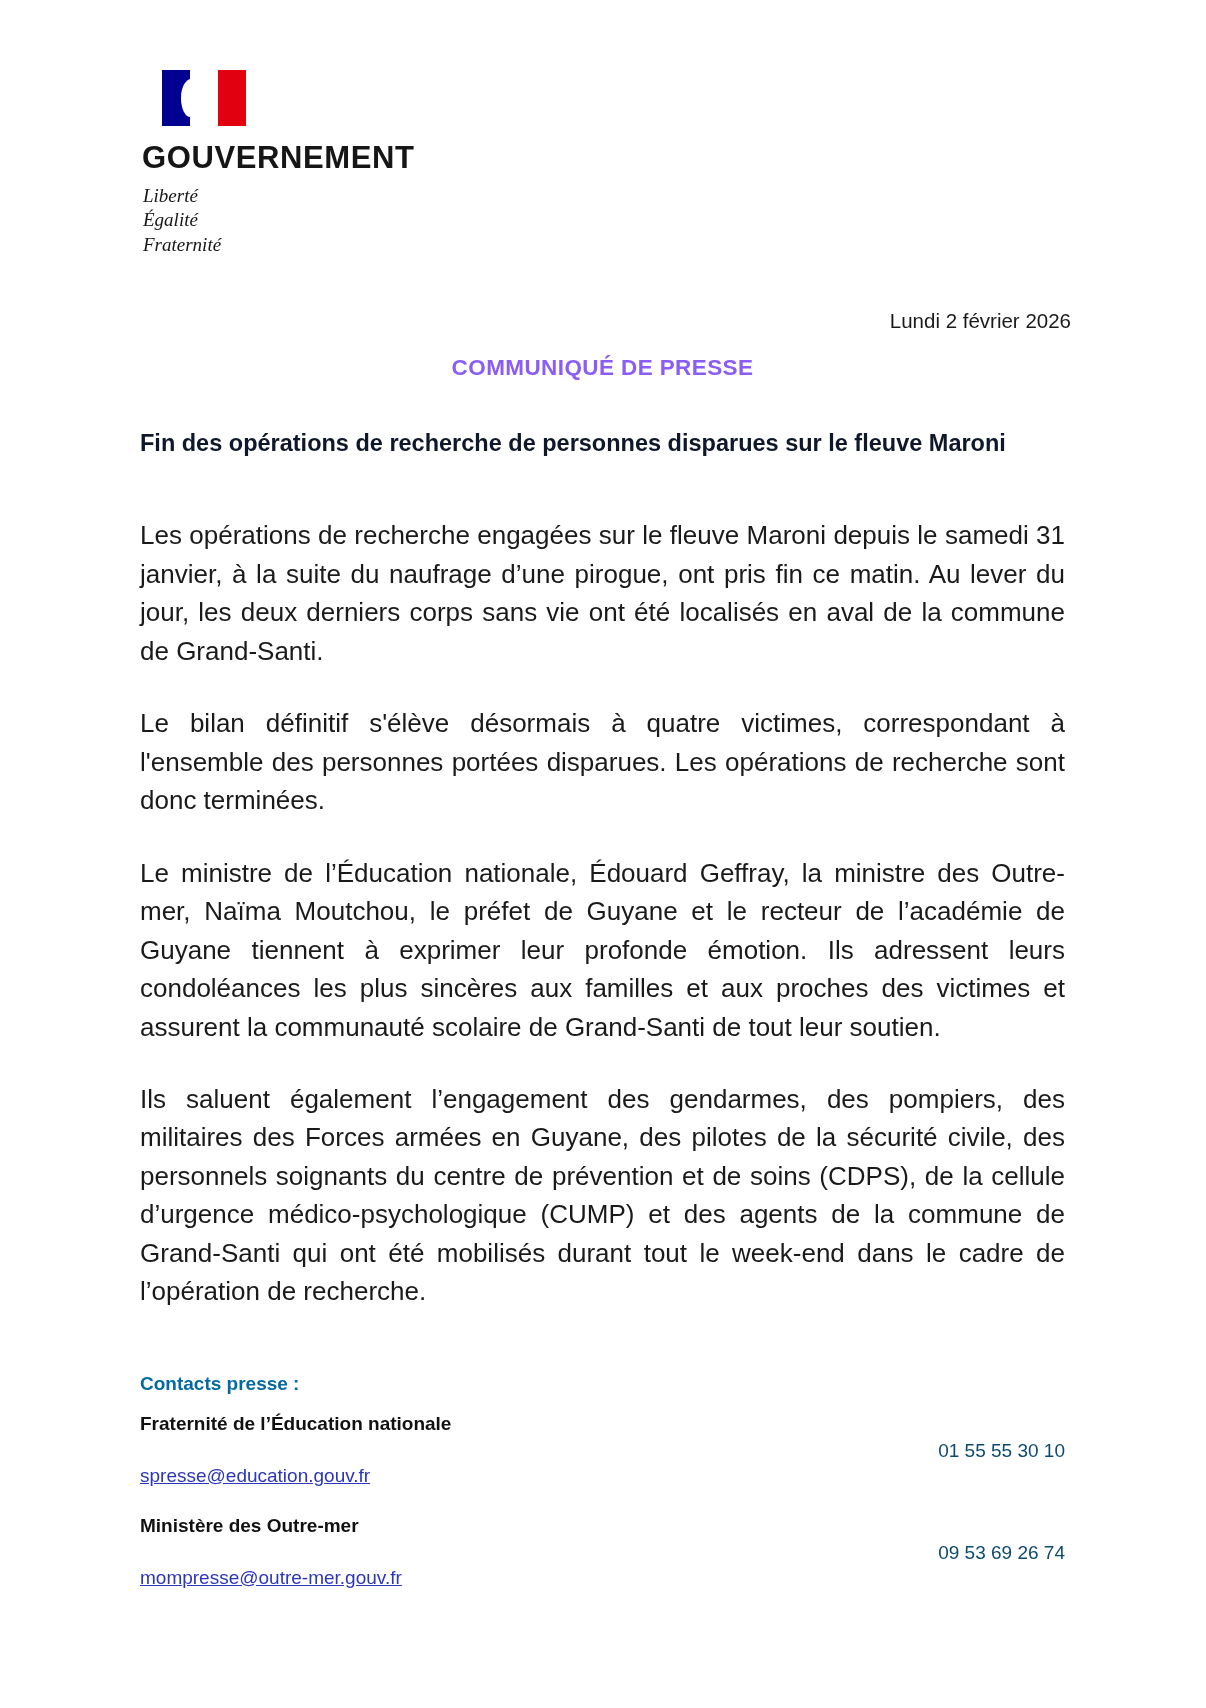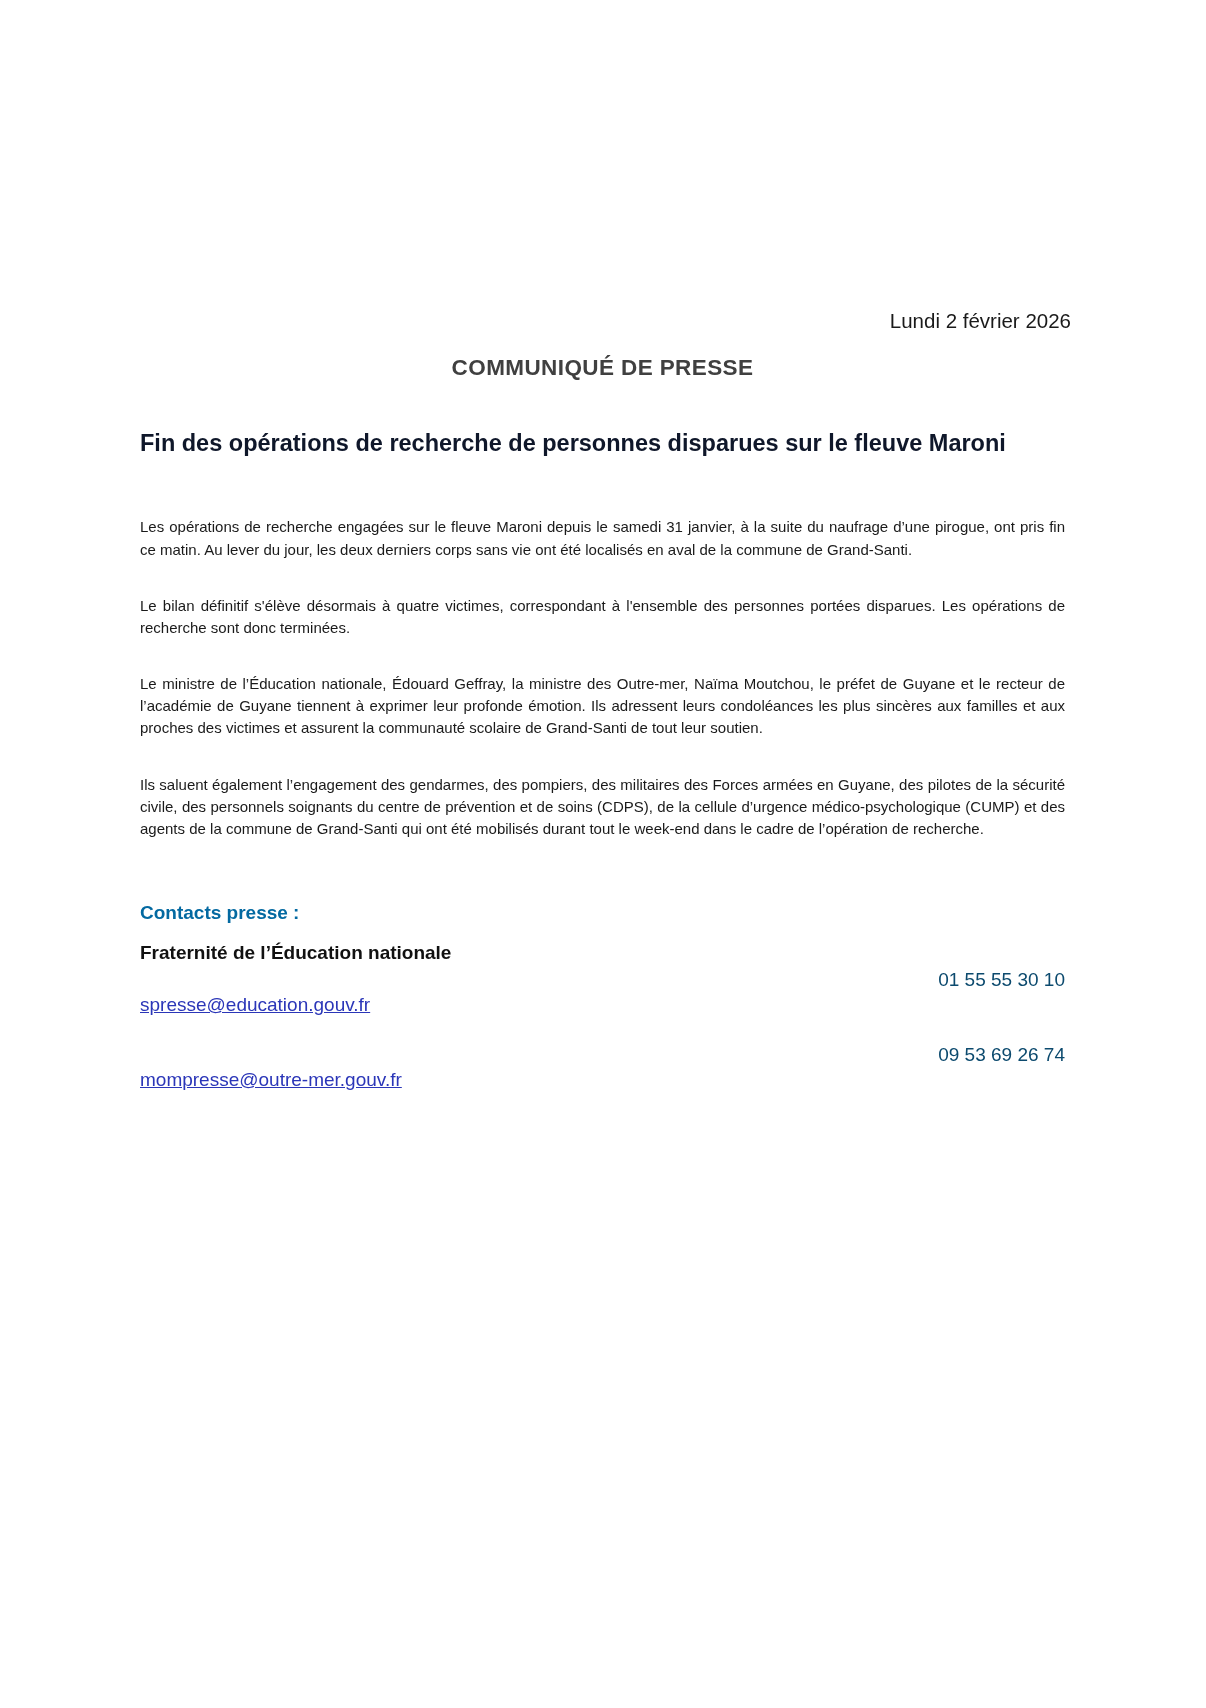--- a/index.html
+++ b/index.html
@@ -98,34 +98,34 @@
     position: absolute;
     left: 140px;
     top: 355px;
     width: 925px;
   }
   .cp-heading {
     text-align: center;
     font-weight: bold;
     font-size: 22.5px;
     letter-spacing: 0.4px;
-    color: #404040;
+    color: #8b5cf6;
     margin: 0 0 46px 0;
   }
   .doc-title {
     font-weight: bold;
     font-size: 23.5px;
     line-height: 1.42;
     color: #0f172a;
     margin: 0 0 56px 0;
     max-width: 880px;
   }
   p.para {
     text-align: justify;
-    font-size: 15px;
+    font-size: 26px;
     line-height: 1.48;
     margin: 0 0 34px 0;
     color: #1a1a1a;
   }
   p.para:last-of-type { margin-bottom: 8px; }
 
   .contacts {
     margin-top: 62px;
   }
   .contacts-title {
@@ -153,20 +153,33 @@
     color: #2b36b8;
     text-decoration: underline;
     display: inline-block;
   }
 </style>
 </head>
 <body>
 
 <div class="page">
 
+  <div class="logo-block">
+    <div class="flag">
+      <div class="band blue"></div>
+      <div class="band white"></div>
+      <div class="band red"></div>
+    </div>
+    <div class="gov-title">GOUVERNEMENT</div>
+    <div class="devise">
+      <div>Liberté</div>
+      <div>Égalité</div>
+      <div>Fraternité</div>
+    </div>
+  </div>
 
   <div class="date">Lundi 2 février 2026</div>
 
   <div class="content">
 
     <div class="cp-heading">COMMUNIQUÉ DE PRESSE</div>
 
     <div class="doc-title">Fin des opérations de recherche de personnes disparues sur le fleuve Maroni</div>
 
     <p class="para">Les opérations de recherche engagées sur le fleuve Maroni depuis le samedi 31 janvier, à la suite du naufrage d’une pirogue, ont pris fin ce matin. Au lever du jour, les deux derniers corps sans vie ont été localisés en aval de la commune de Grand-Santi.</p>
@@ -177,19 +190,20 @@
     <div class="contacts">
       <div class="contacts-title">Contacts presse :</div>
 
       <div class="contact-block">
         <div class="contact-name">Fraternité de l’Éducation nationale</div>
         <div class="contact-phone">01 55 55 30 10</div>
         <a class="contact-mail" href="#">spresse@education.gouv.fr</a>
       </div>
 
       <div class="contact-block">
+        <div class="contact-name">Ministère des Outre-mer</div>
         <div class="contact-phone">09 53 69 26 74</div>
         <a class="contact-mail" href="#">mompresse@outre-mer.gouv.fr</a>
       </div>
     </div>
 
   </div>
 </div>
 
 </body></html>

